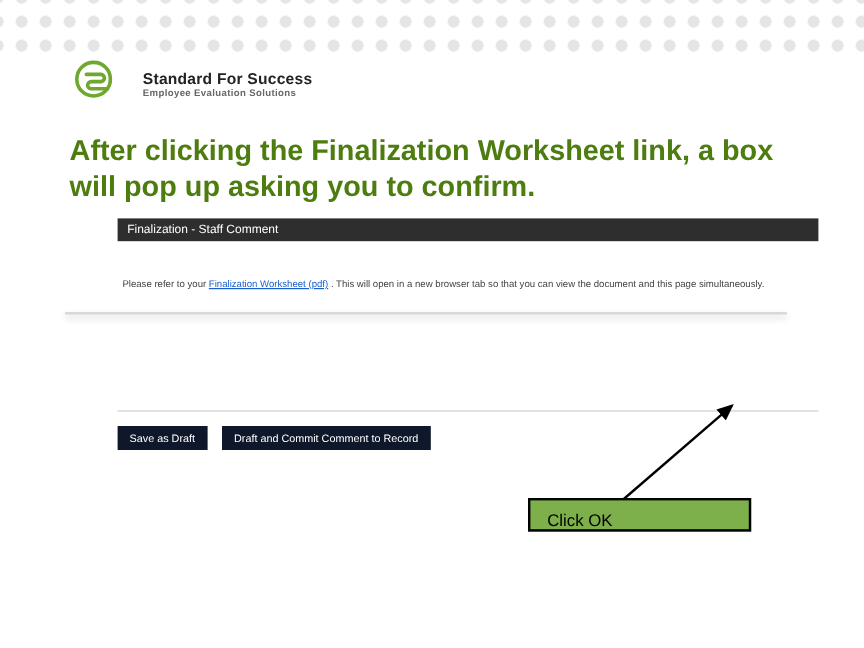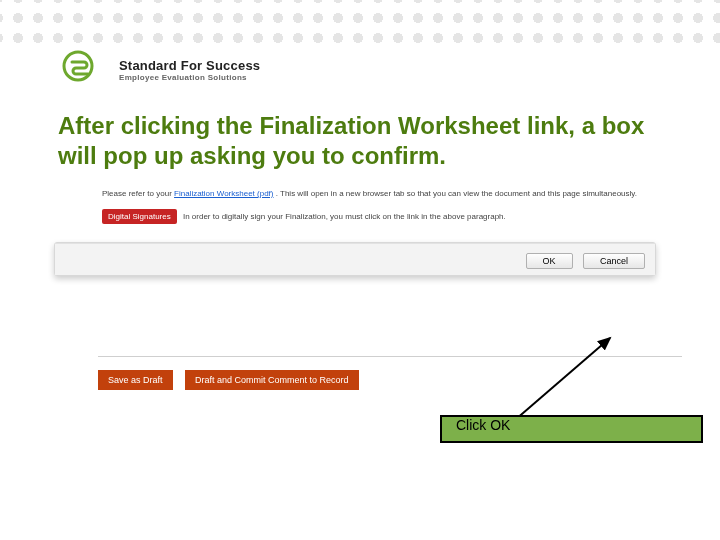--- a/index.html
+++ b/index.html
@@ -67,20 +67,21 @@
     background: #2e2e2e;
     color: #fff;
     font-size: 10px;
     padding: 4px 8px;
   }
   .panel-body {
     padding: 6px 4px 0 4px;
     font-size: 8px;
     color: #444;
     line-height: 1.4;
+    margin-top: 24px;
   }
   .panel-body a.link {
     color: #1a5fd0;
     text-decoration: underline;
   }
   .sig-line { margin-top: 10px; }
   .sig-badge {
     display: inline-block;
     background: #c62424;
     color: #fff;
@@ -121,38 +122,38 @@
     cursor: pointer;
   }
   
   .page-bottom {
     margin-top: 80px;
     border-top: 1px solid #cfcfcf;
     padding-top: 12px;
   }
   .page-bottom .pbtn {
     display: inline-block;
-    background: #c2410c;
+    background: #0f172a;
     color: #fff;
     font-size: 9px;
     padding: 5px 10px;
     margin-right: 8px;
   }
   
   .callout {
     position: absolute;
     top: 415px;
     left: 440px;
-    width: 263px;
+    width: 186px;
     height: 28px;
     background: #7db04a;
     border: 2px solid #000;
     box-sizing: border-box;
     display: flex;
-    align-items: flex-start;
+    align-items: flex-end;
     padding-left: 14px;
     font-size: 14px;
     font-weight: 400;
     color: #000;
   }
   
   .arrow {
     position: absolute;
     top: 330px;
     left: 500px;
@@ -176,37 +177,30 @@
   <span class="txt">
     <div class="name">Standard For Success</div>
     <div class="tag">Employee Evaluation Solutions</div>
   </span>
 </div>
 
 <div class="slide-title">After clicking the Finalization Worksheet link, a box will pop up asking you to confirm.</div>
 
 <div class="app">
 
+  <div class="panel-hdr">Finalization - Staff Comment</div>
 
   <div class="panel-body">
     <span>Please refer to your </span>
     <a class="link" href="#">Finalization Worksheet (pdf)</a>
     <span>. This will open in a new browser tab so that you can view the document and this page simultaneously.</span>
 
-    <div class="sig-line">
-      <span class="sig-badge">Digital Signatures</span>
-      <span>In order to digitally sign your Finalization, you must click on the link in the above paragraph.</span>
-    </div>
   </div>
 
   <div class="modal">
-    <div class="btns">
-      <button>OK</button>
-      <button>Cancel</button>
-    </div>
   </div>
 
   <div class="page-bottom">
     <span class="pbtn">Save as Draft</span>
     <span class="pbtn">Draft and Commit Comment to Record</span>
   </div>
 
 </div>
 
 <svg class="arrow" viewBox="0 0 140 100">

